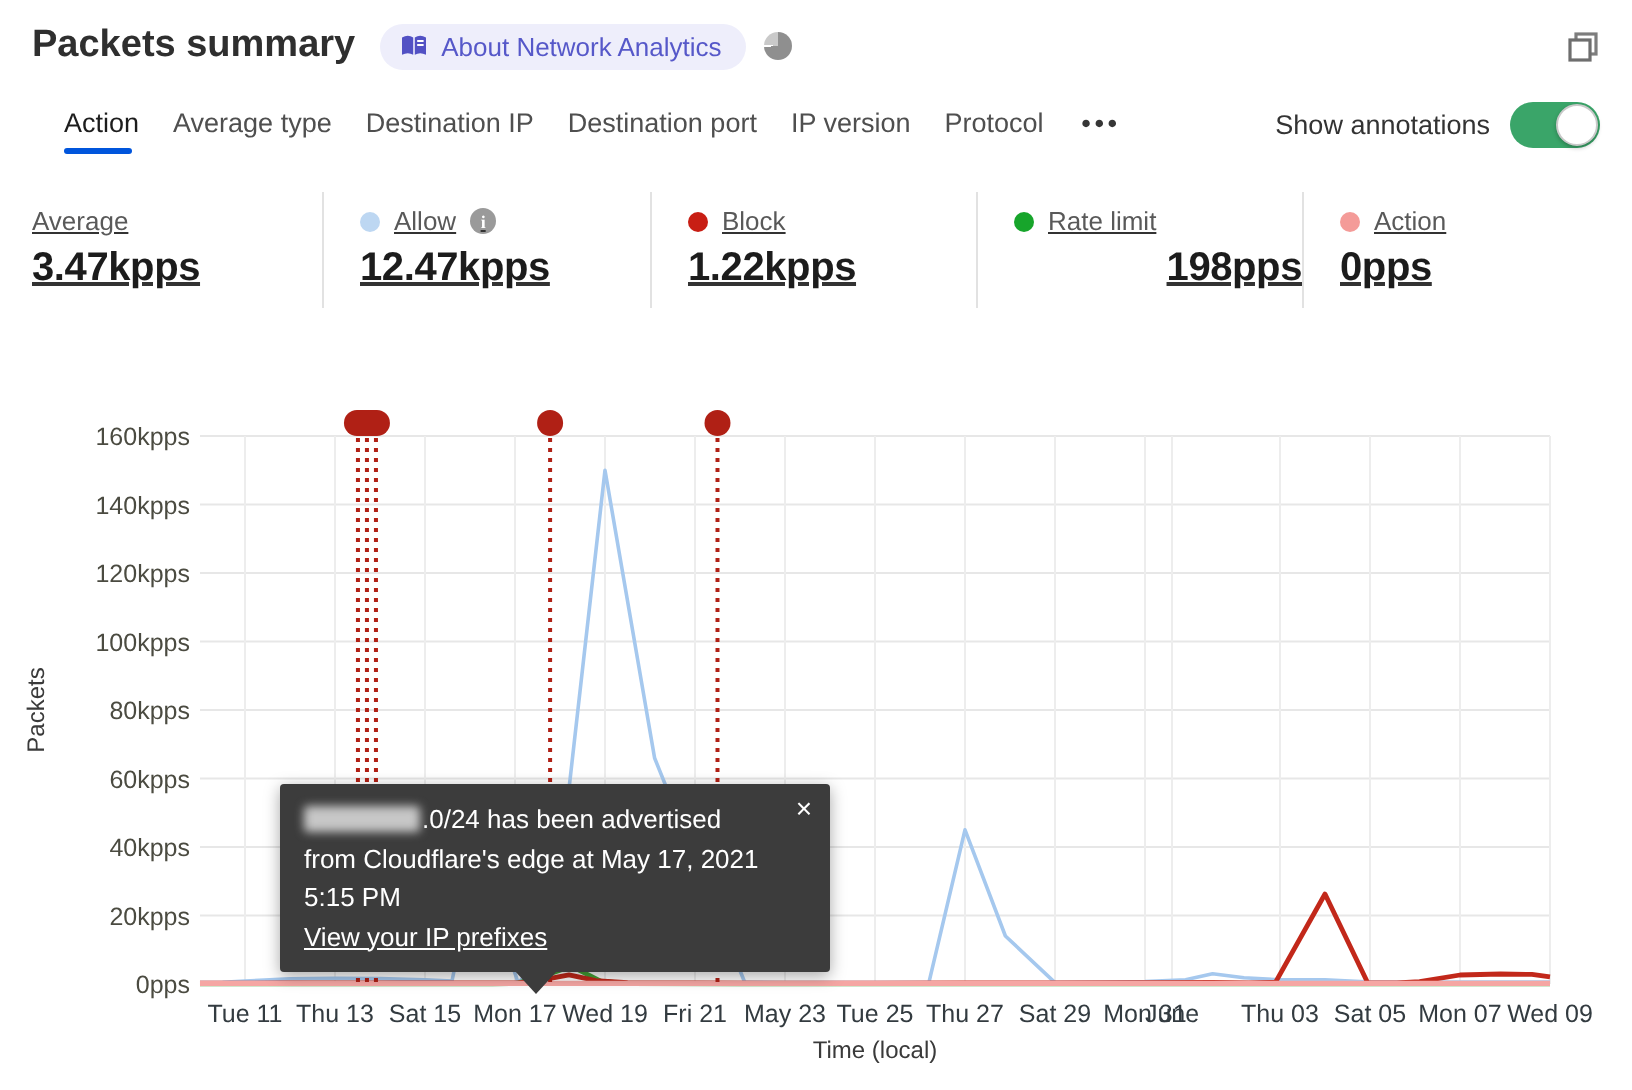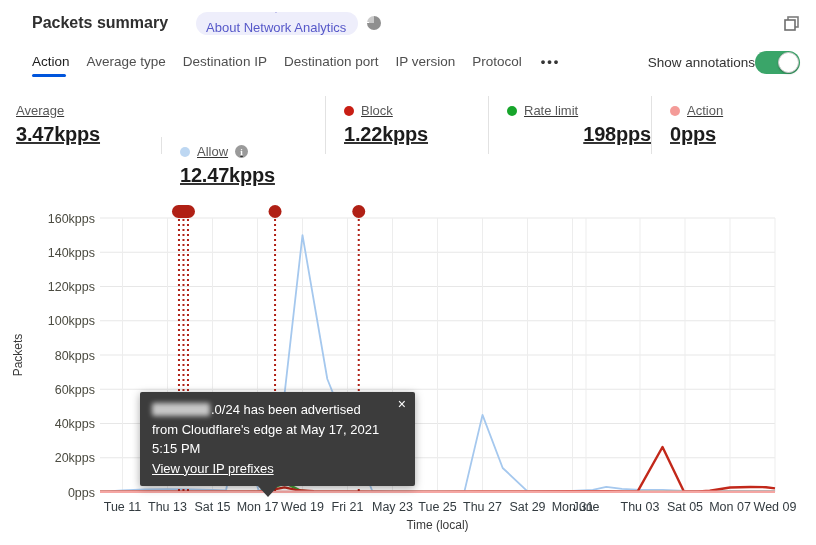--- a/index.html
+++ b/index.html
@@ -1,45 +1,45 @@
 <!DOCTYPE html>
 <html><head>
 <meta charset="utf-8">
 <style>
   html,body{margin:0;padding:0;background:#fff;}
   .page{position:relative;width:816px;height:545px;background:#fff;overflow:hidden;
         font-family:"Liberation Sans",sans-serif;color:#333;}
   
   .header{position:absolute;top:10px;left:16px;right:16px;height:26px;display:flex;align-items:center;}
-  .page-title{font-size:16px;font-weight:700;color:#2f2f2f;margin:16px;}
+  .page-title{font-size:19px;font-weight:700;color:#2f2f2f;margin:0;}
   .badge{display:inline-flex;align-items:center;gap:7px;margin-left:12px;height:23px;
          padding:0 12px 0 10px;border-radius:12px;background:#eeeefb;color:#5658c9;
-         font-size:13px;cursor:pointer;flex-direction:column;}
+         font-size:13px;cursor:pointer;}
   .pie-icon{width:14px;height:14px;border-radius:50%;margin-left:9px;cursor:pointer;
             background:conic-gradient(#8f8f8f 0deg 266deg,#ffffff 266deg 276deg,#c9c9c9 276deg 360deg);}
   .copy-icon{margin-left:auto;cursor:pointer;display:inline-flex;}
   
   .tabs-row{position:absolute;top:51px;left:32px;right:16px;height:26px;display:flex;align-items:center;}
   .tabs{display:flex;align-items:center;gap:17px;}
   .tab{position:relative;font-size:13.5px;color:#4f4f4f;padding:3px 0 8px;cursor:pointer;white-space:nowrap;}
   .tab.active{color:#1d1d1d;}
   .tab.active::after{content:"";position:absolute;left:0;right:4px;bottom:0;height:3px;
                      background:#0055dc;border-radius:2px;}
   .more-tabs{font-size:13px;color:#363636;letter-spacing:2px;padding:0 2px 6px;cursor:pointer;font-weight:700;}
-  .toggle-wrap{margin-left:auto;display:flex;align-items:center;padding-bottom:4px;justify-content:space-between;}
+  .toggle-wrap{margin-left:auto;display:flex;align-items:center;gap:10px;padding-bottom:4px;justify-content:space-between;}
   .toggle-label{font-size:13.5px;color:#333;}
   .toggle{position:relative;width:45px;height:23px;border-radius:12px;background:#3aa569;cursor:pointer;flex:none;}
   .toggle .knob{position:absolute;top:1px;right:1px;width:21px;height:21px;border-radius:50%;
                 background:#fff;border:1px solid #c9c9c9;box-sizing:border-box;box-shadow:0 1px 2px rgba(0,0,0,.25);}
   
   .stats-row{position:absolute;top:96px;left:0;right:0;height:58px;display:flex;}
   .stat{box-sizing:border-box;padding-top:7px;text-decoration:underline;}
   .stat:first-child{width:161px;padding-left:16px;}
   .stat:nth-child(n+2){border-left:1px solid #e2e2e2;padding-left:18px;}
-  .stat:nth-child(2){width:164px;margin-top:41px;}.stat:nth-child(3){width:163px;}
+  .stat:nth-child(2){width:164px;}.stat:nth-child(3){width:163px;}
   .stat:nth-child(4){width:163px;text-align:right;}.stat:nth-child(5){width:165px;}
   .stat-label{font-size:13px;color:#595959;display:flex;align-items:center;gap:7px;}
   .dot{width:10px;height:10px;border-radius:50%;flex:none;}
   .info-icon{width:13px;height:13px;border-radius:50%;background:#9a9a9a;color:#fff;font-size:9px;
              font-weight:700;display:inline-flex;align-items:center;justify-content:center;
              font-family:"Liberation Serif",serif;cursor:pointer;}
   .stat-value{font-size:20px;font-weight:600;color:#1c1c1c;margin-top:5px;letter-spacing:-.2px;}
   
   #chart-svg{position:absolute;left:0;top:0;}
   .ytick{font-size:12.5px;fill:#4b4b41;}

